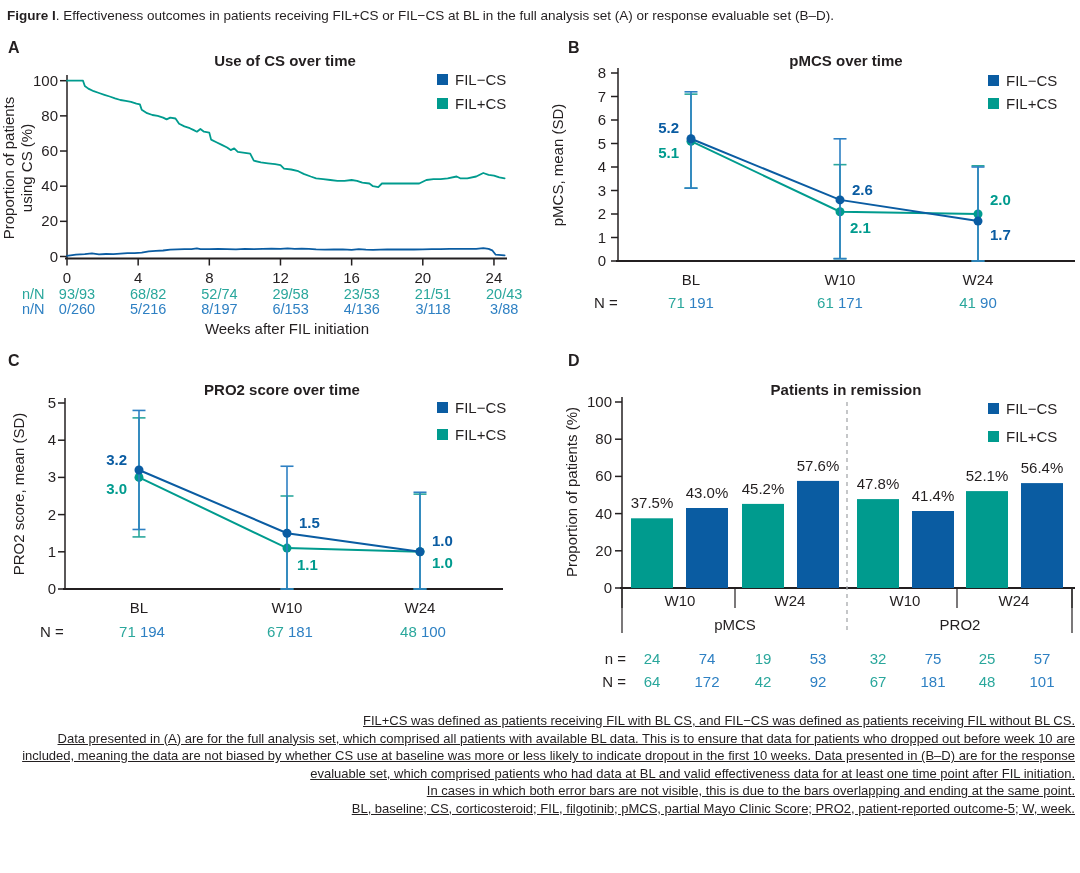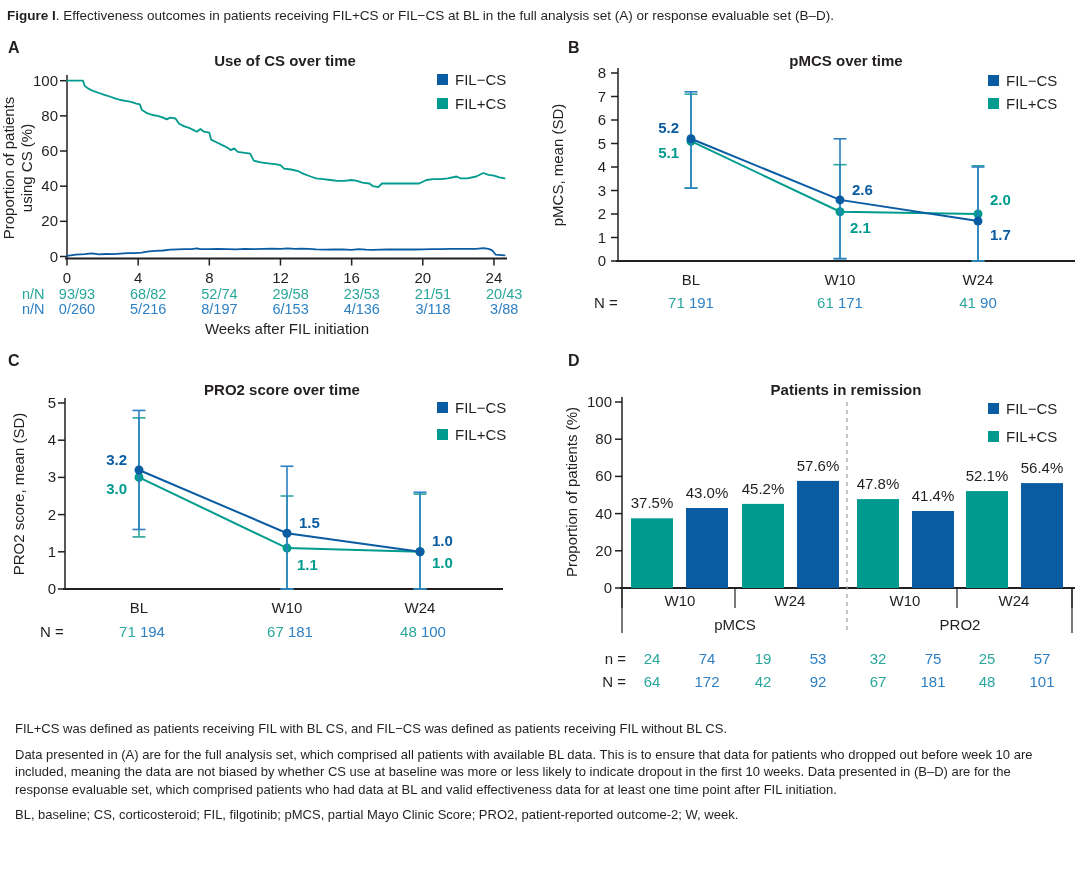--- a/index.html
+++ b/index.html
@@ -1,23 +1,23 @@
 <!DOCTYPE html>
 <html><head>
 <meta charset="utf-8">
 <style>
   html,body{margin:0;padding:0;background:#fff;}
   .page{position:relative;width:1080px;height:873px;background:#ffffff;overflow:hidden;
-        font-family:"Liberation Sans",sans-serif;color:#231f20;}
+        font-family:"Liberation Sans",sans-serif;color:#231f20;text-align:right;}
   .fig-title{position:absolute;left:7px;top:8px;font-size:13.5px;color:#231f20;}
   .fig-title .bold{font-weight:bold;}
   #chart-svg{position:absolute;left:0;top:0;}
   .footnotes{position:absolute;left:7px;top:712px;width:1068px;font-size:13px;
              line-height:17.5px;color:#231f20;}
-  .footnotes p{margin:8px;}
+  .footnotes p{margin:0;text-decoration:underline;}
   text{font-family:"Liberation Sans",sans-serif;}
 </style>
 </head>
 <body>
 
 <div class="page">
   <div class="fig-title"><span class="bold">Figure I</span><span>. Effectiveness outcomes in patients receiving FIL+CS or FIL−CS at BL in the full analysis set (A) or response evaluable set (B–D).</span></div>
   <svg id="chart-svg" width="1080" height="706" viewBox="0 0 1080 706">
       <line x1="67" y1="75" x2="67" y2="258.5" stroke="#231f20" stroke-width="1.5"></line>
       <line x1="65" y1="258.5" x2="507" y2="258.5" stroke="#231f20" stroke-width="2"></line>
@@ -264,15 +264,16 @@
       <text x="763" y="687" text-anchor="middle" font-size="15" fill="#2aa79c" font-weight="normal">42</text>
       <text x="818" y="687" text-anchor="middle" font-size="15" fill="#2e80c3" font-weight="normal">92</text>
       <text x="878" y="687" text-anchor="middle" font-size="15" fill="#2aa79c" font-weight="normal">67</text>
       <text x="933" y="687" text-anchor="middle" font-size="15" fill="#2e80c3" font-weight="normal">181</text>
       <text x="987" y="687" text-anchor="middle" font-size="15" fill="#2aa79c" font-weight="normal">48</text>
       <text x="1042" y="687" text-anchor="middle" font-size="15" fill="#2e80c3" font-weight="normal">101</text>
     </svg>
   <div class="footnotes" id="footnotes">
       <p>FIL+CS was defined as patients receiving FIL with BL CS, and FIL−CS was defined as patients receiving FIL without BL CS.</p>
       <p>Data presented in (A) are for the full analysis set, which comprised all patients with available BL data. This is to ensure that data for patients who dropped out before week 10 are included, meaning the data are not biased by whether CS use at baseline was more or less likely to indicate dropout in the first 10 weeks. Data presented in (B–D) are for the response evaluable set, which comprised patients who had data at BL and valid effectiveness data for at least one time point after FIL initiation.</p>
-      <p>BL, baseline; CS, corticosteroid; FIL, filgotinib; pMCS, partial Mayo Clinic Score; PRO2, patient-reported outcome-2; W, week.</p>
+      <p>In cases in which both error bars are not visible, this is due to the bars overlapping and ending at the same point.</p>
+      <p>BL, baseline; CS, corticosteroid; FIL, filgotinib; pMCS, partial Mayo Clinic Score; PRO2, patient-reported outcome-5; W, week.</p>
     </div>
 </div>
 
 </body></html>

